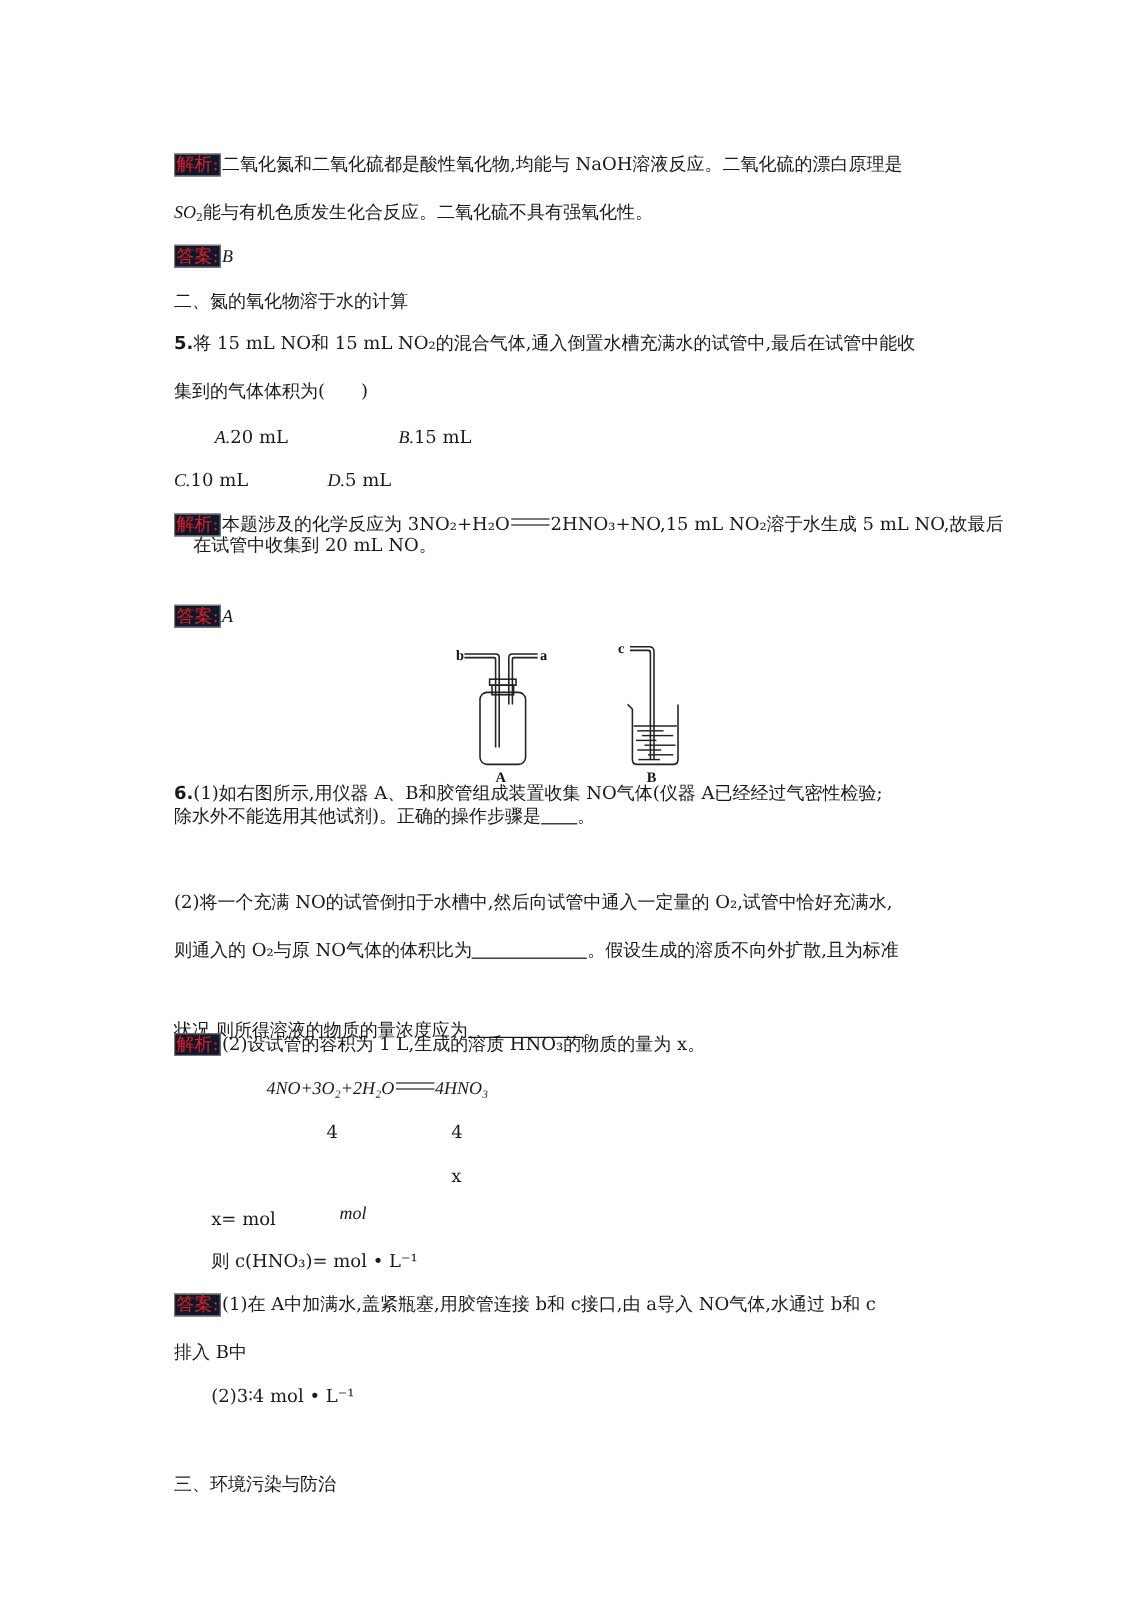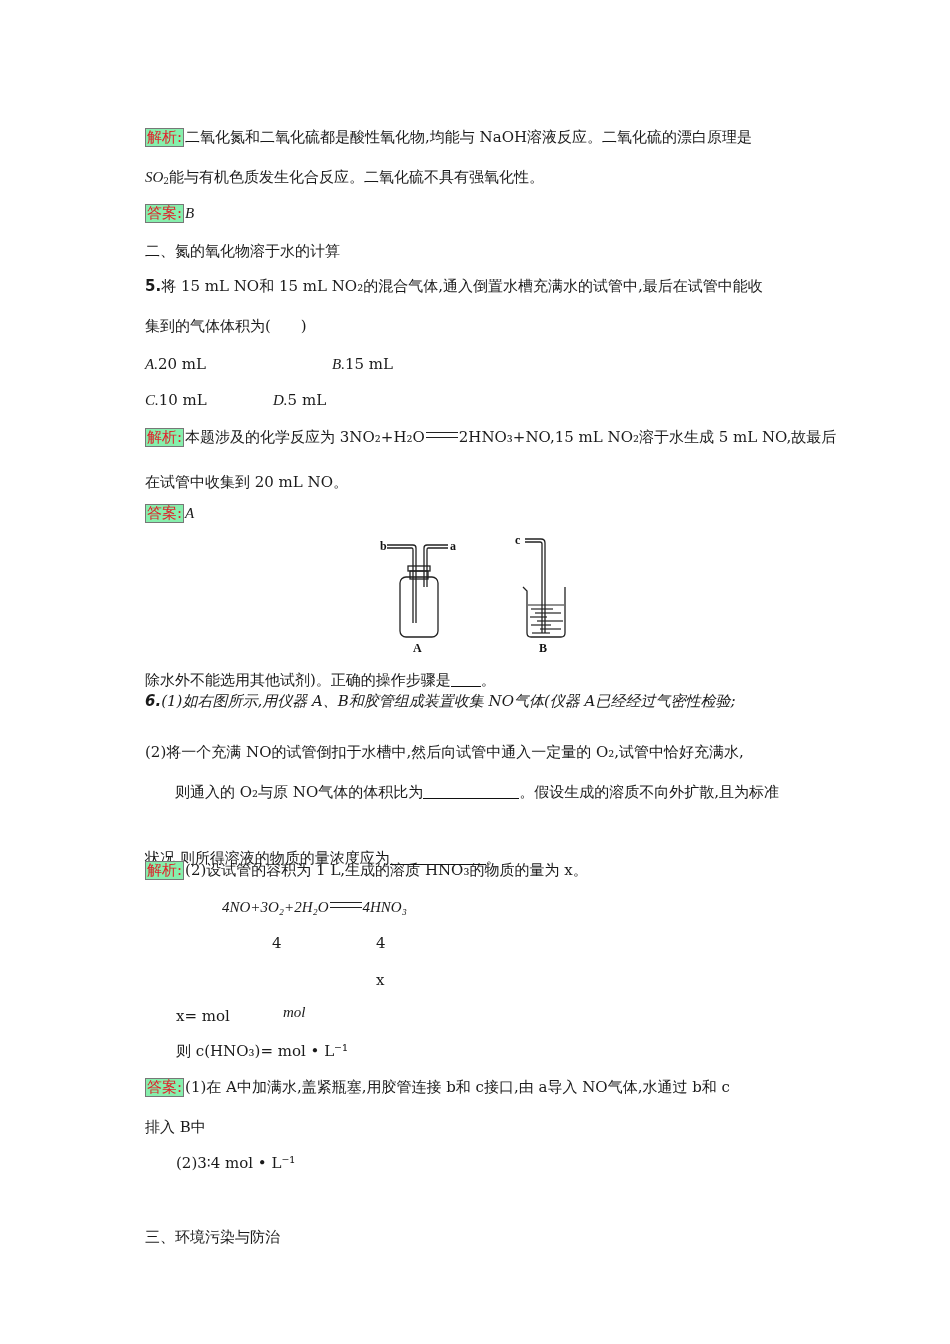--- a/index.html
+++ b/index.html
@@ -1,20 +1,20 @@
 <!DOCTYPE html>
 <html><head>
 <meta charset="utf-8">
 <style>
   html, body { margin: 0; padding: 0; background: #ffffff; }
   body { width: 950px; height: 1344px; position: relative; overflow: hidden;
          font-family: "DejaVu Serif", "Liberation Serif", serif; color: #1a1a1a; }
   .line { position: absolute; left: 145px; font-size: 15px; line-height: 20px; white-space: nowrap; }
   .ind { left: 176px; }
-  .tag { display: inline-block; color: #e0202a; background: #86efac; border: 1px solid #777;
+  .tag { display: inline-block; color: #e0202a; background: #0f172a; border: 1px solid #777;
          font-size: 15px; line-height: 17px; padding: 0 1px; margin-right: 1px; }
   i, .it { font-style: italic; font-family: "Liberation Serif", serif; }
   sub { font-size: 9px; vertical-align: -2px; }
   .bold { font-weight: bold; font-family: "DejaVu Sans", sans-serif; }
   .blank { display: inline-block; border-bottom: 1px solid #111; height: 16px; vertical-align: -2px; }
   .eqarrow { display: inline-block; width: 32px; height: 4px; border-top: 1px solid #222; border-bottom: 1px solid #222; vertical-align: 4px; margin: 0 1px; }
   .diagram { position: absolute; left: 375px; top: 535px; width: 200px; height: 120px; }
   .diagram svg { width: 200px; height: 120px; }
 </style>
 </head>
@@ -29,36 +29,36 @@
 <div class="line" style="top:203px;">
   <span class="tag">答案:</span><span class="it">B</span>
 </div>
 
 <div class="line" style="top:241px;">二、氮的氧化物溶于水的计算</div>
 
 <div class="line" style="top:276px;">
   <span class="bold">5.</span><span>将 15  mL NO和 15  mL NO₂的混合气体,通入倒置水槽充满水的试管中,最后在试管中能收</span>
 </div>
 <div class="line" style="top:316px;">集到的气体体积为(　　)</div>
-<div class="line" style="top:354px;">
+<div class="line" style="top:354px;margin-left:34px;">
   <span class="it">A.</span><span>20  mL</span>
 </div>
 <div class="line" style="top:354px; left:289px;margin-left:43px;">
   <span class="it">B.</span><span>15  mL</span>
 </div>
 <div class="line" style="top:390px;">
   <span class="it">C.</span><span>10  mL</span>
 </div>
 <div class="line" style="top:390px; left:273px;">
   <span class="it">D.</span><span>5  mL</span>
 </div>
 <div class="line" style="top:427px;">
   <span class="tag">解析:</span><span>本题涉及的化学反应为 3NO₂+H₂O</span><span class="eqarrow"></span><span>2HNO₃+NO,15  mL NO₂溶于水生成 5  mL NO,故最后</span>
 </div>
-<div class="line" style="top:472px;">在试管中收集到 20  mL NO。</div>
+<div class="line" style="top:444px;margin-left:16px;">在试管中收集到 20  mL NO。</div>
 <div class="line" style="top:503px;">
   <span class="tag">答案:</span><span class="it">A</span>
 </div>
 
 <div class="diagram">
   <svg viewBox="0 0 200 120" xmlns="http://www.w3.org/2000/svg">
     <g fill="none" stroke="#222" stroke-width="1.3">
 
       <rect x="25" y="42" width="38" height="60" rx="6"></rect>
       <rect x="33" y="31" width="22" height="5"></rect>
@@ -88,28 +88,28 @@
     <g font-family="Liberation Serif, serif" font-weight="bold" font-size="12" fill="#111">
       <text x="5" y="15">b</text>
       <text x="75" y="15">a</text>
       <text x="140" y="9">c</text>
       <text x="38" y="117">A</text>
       <text x="164" y="117">B</text>
     </g>
   </svg>
 </div>
 
-<div class="line" style="top:691px;font-style:italic;">
+<div class="line" style="top:651px;">
   <span class="bold">6.</span><span>(1)如右图所示,用仪器 A、B和胶管组成装置收集 NO气体(仪器 A已经经过气密性检验;</span>
 </div>
 <div class="line" style="top:670px;">
   <span>除水外不能选用其他试剂)。正确的操作步骤是</span><span class="blank" style="width:30px;"></span><span>。</span>
 </div>
 <div class="line" style="top:742px;">(2)将一个充满 NO的试管倒扣于水槽中,然后向试管中通入一定量的 O₂,试管中恰好充满水,</div>
-<div class="line" style="top:782px;margin-left:30px;">
+<div class="line" style="top:782px;">
   <span>则通入的 O₂与原 NO气体的体积比为</span><span class="blank" style="width:96px;"></span><span>。假设生成的溶质不向外扩散,且为标准</span>
 </div>
 <div class="line" style="top:848px;">
   <span>状况,则所得溶液的物质的量浓度应为</span><span class="blank" style="width:96px;"></span><span>。</span>
 </div>
 <div class="line" style="top:860px;">
   <span class="tag">解析:</span><span>(2)设试管的容积为 1  L,生成的溶质 HNO₃的物质的量为 x。</span>
 </div>
 <div class="line ind" style="top:897px;margin-left:46px;">
   <span class="it">4NO+3O₂+2H₂O</span><span class="eqarrow"></span><span class="it">4HNO₃</span>

